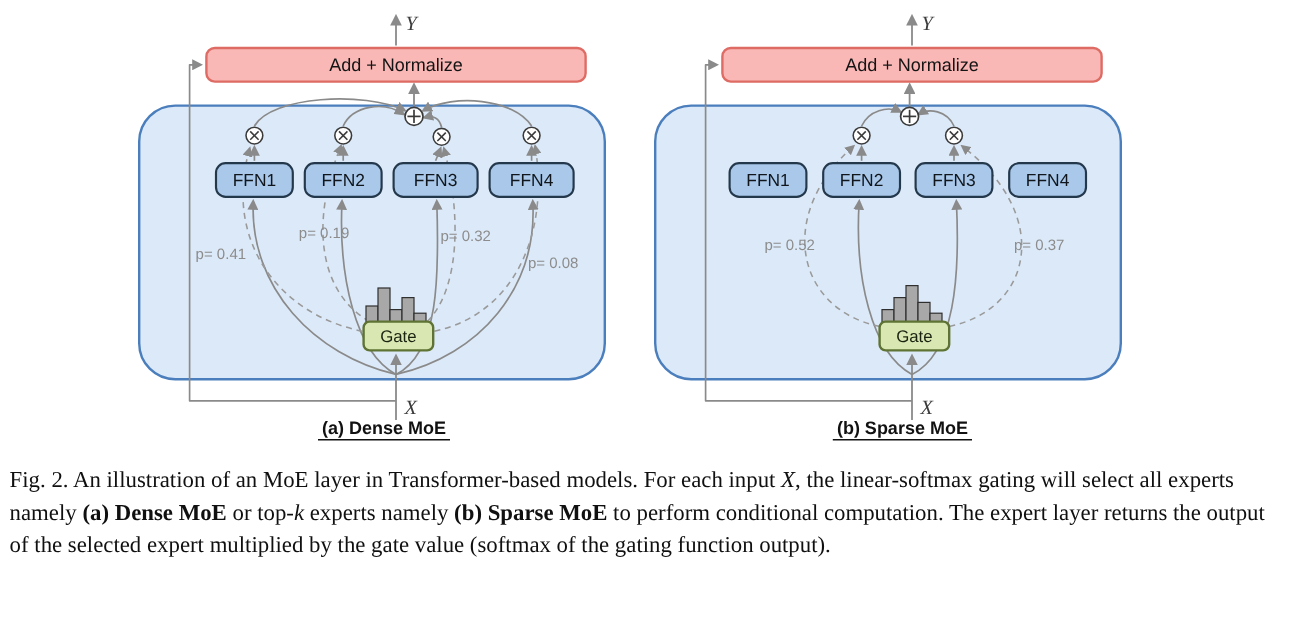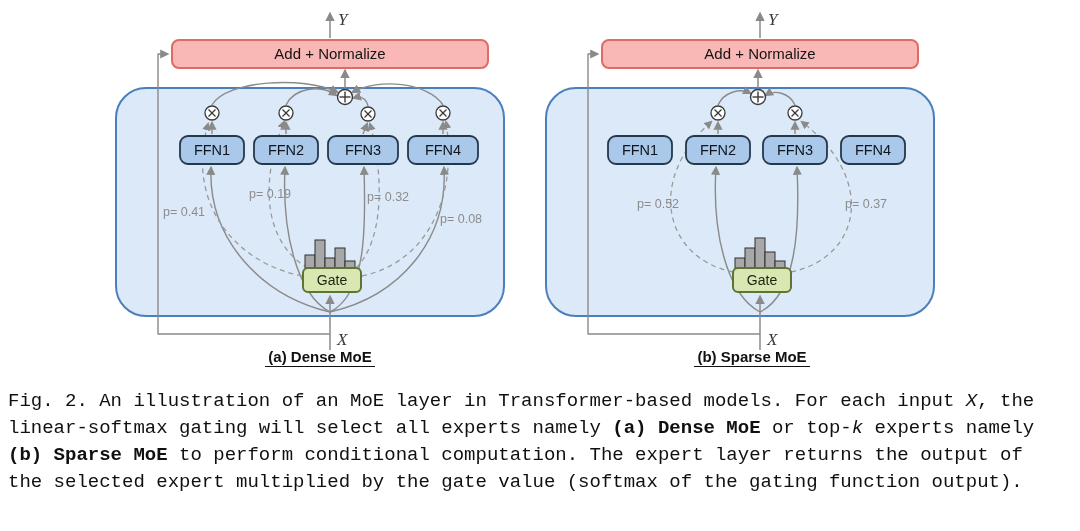--- a/index.html
+++ b/index.html
@@ -5,21 +5,21 @@
   html,body{margin:0;padding:0;background:#ffffff;}
   body{width:1080px;height:531px;font-family:"Liberation Sans",sans-serif;overflow:hidden;}
   .figure-wrap{width:1080px;}
   svg{display:block;}
   .boxlabel{font-family:"Liberation Sans",sans-serif;font-size:15px;fill:#141414;}
   .ffnlabel{font-family:"Liberation Sans",sans-serif;font-size:14.5px;fill:#10161c;}
   .gatelabel{font-family:"Liberation Sans",sans-serif;font-size:14px;fill:#1a2310;}
   .plabel{font-family:"Liberation Sans",sans-serif;font-size:12.5px;fill:#8c8c8c;}
   .mathlabel{font-family:"Liberation Serif",serif;font-style:italic;font-size:17px;fill:#3c3c3c;}
   .subcap{font-family:"Liberation Sans",sans-serif;font-size:15px;font-weight:bold;fill:#111111;}
-  .caption{font-family:Liberation Mono, monospace;font-size:19px;line-height:1.42;color:#101010;padding:12px 12px 0 8px;width:1058px;}
+  .caption{font-family:Liberation Serif, serif;font-size:19px;line-height:1.42;color:#101010;padding:12px 12px 0 8px;width:1058px;}
   .caption .b{font-weight:bold;}
   .caption .it{font-style:italic;}
 </style>
 </head>
 <body>
 
 <div class="figure-wrap">
 
 <svg width="1080" height="376" viewBox="0 0 1080 376" xmlns="http://www.w3.org/2000/svg">
   <defs>

